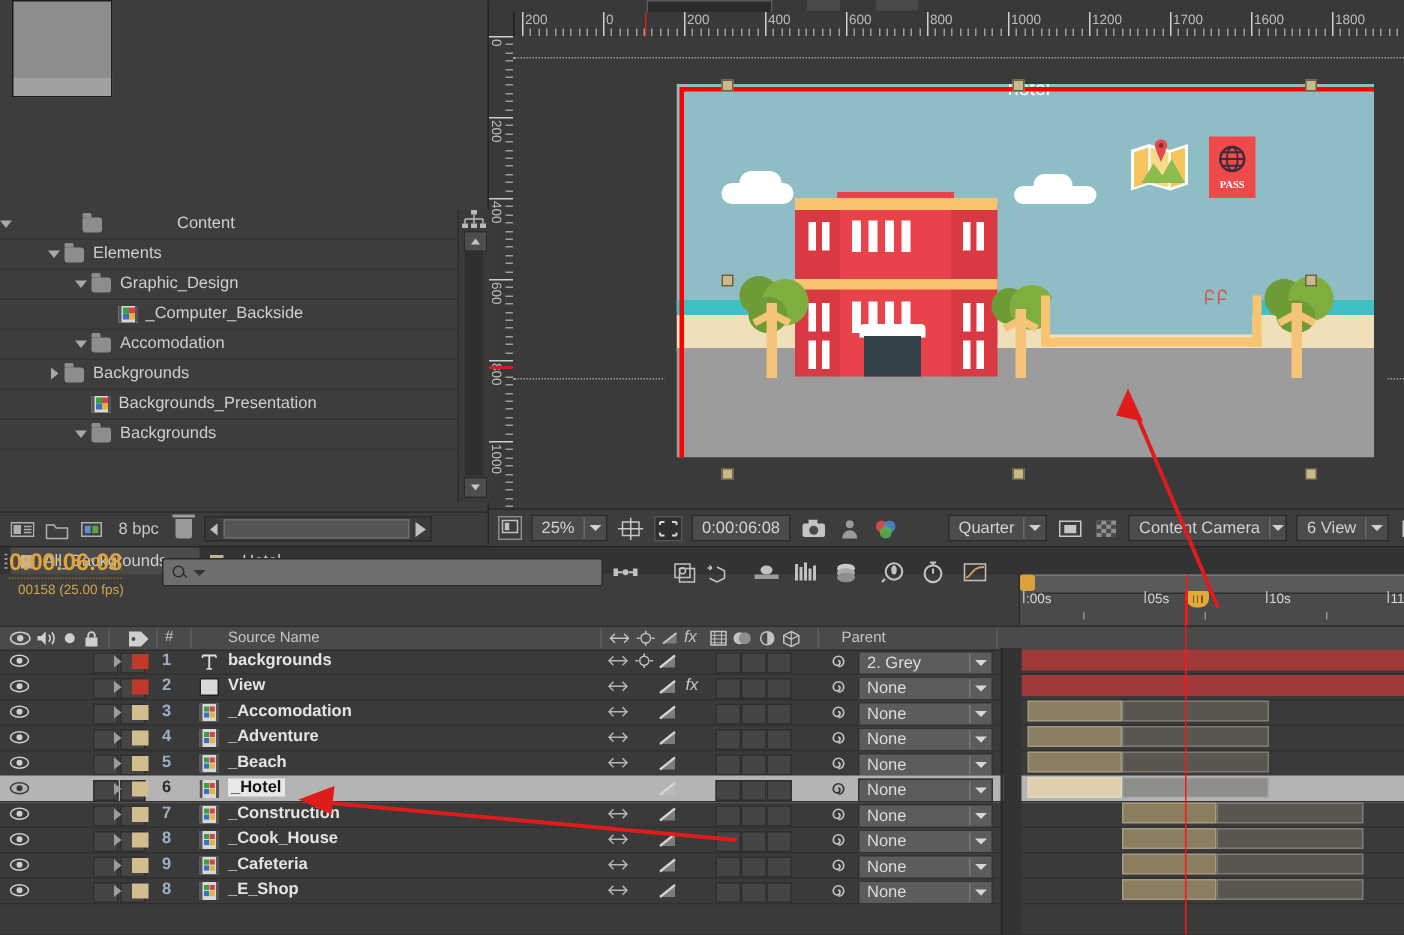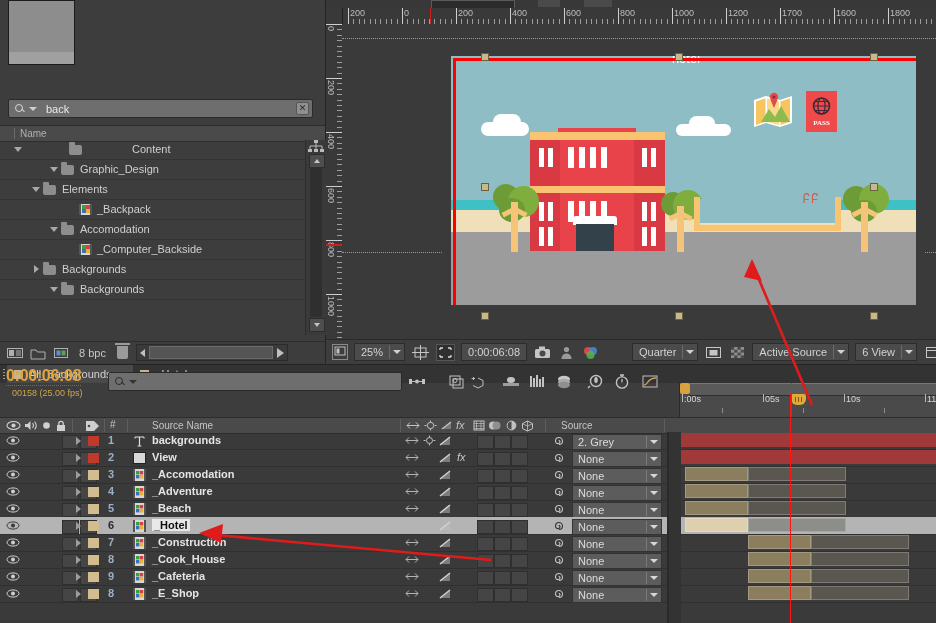--- a/index.html
+++ b/index.html
@@ -193,77 +193,67 @@
 </head>
 <body>
 
 <div id="app" class="nosel">
 
   <div id="project-panel" class="abs">
 
     <div id="thumb-box" class="abs"></div>
     <div id="thumb-strip" class="abs"></div>
 
-    <div id="search-row" class="abs">
-      <span class="mag"></span>
-      <span class="caret"></span>
-      <span id="search-text">back</span>
-      <span id="search-clear">✕</span>
-    </div>
-
-    <div id="col-header" class="abs">
-      <span class="sep"></span>
-      <span class="lbl">Name</span>
-    </div>
+
 
     <div id="tree" class="abs">
-        <div class="trow" style="padding-left: 14px; gap: 44px;">
+        <div class="trow" style=" gap: 44px;">
           <span class="tri down"></span>
           <span class="folder"></span>
           <span class="tname">Content</span>
+        </div>
+        <div class="trow" style="padding-left: 32px;">
+          <span class="tri down"></span>
+          <span class="folder"></span>
+          <span class="tname">Elements</span>
         </div>
         <div class="trow" style="padding-left: 50px;">
           <span class="tri down"></span>
           <span class="folder"></span>
           <span class="tname">Graphic_Design</span>
         </div>
-        <div class="trow" style="padding-left: 32px;">
-          <span class="tri down"></span>
-          <span class="folder"></span>
-          <span class="tname">Elements</span>
-        </div>
         <div class="trow" style="padding-left: 68px;">
           <span class="tri none"></span>
           <span class="filmicon">
             <i></i>
             <i></i>
             <i></i>
             <i></i>
           </span>
-          <span class="tname">_Backpack</span>
+          <span class="tname">_Computer_Backside</span>
         </div>
         <div class="trow" style="padding-left: 50px;">
           <span class="tri down"></span>
           <span class="folder"></span>
           <span class="tname">Accomodation</span>
         </div>
-        <div class="trow" style="padding-left: 68px;">
-          <span class="tri none"></span>
-          <span class="filmicon">
-            <i></i>
-            <i></i>
-            <i></i>
-            <i></i>
-          </span>
-          <span class="tname">_Computer_Backside</span>
-        </div>
         <div class="trow" style="padding-left: 32px;">
           <span class="tri right"></span>
           <span class="folder"></span>
           <span class="tname">Backgrounds</span>
+        </div>
+        <div class="trow" style="padding-left: 50px;">
+          <span class="tri none"></span>
+          <span class="filmicon">
+            <i></i>
+            <i></i>
+            <i></i>
+            <i></i>
+          </span>
+          <span class="tname">Backgrounds_Presentation</span>
         </div>
         <div class="trow" style="padding-left: 50px;">
           <span class="tri down"></span>
           <span class="folder"></span>
           <span class="tname">Backgrounds</span>
         </div>
       </div>
 
     <div id="tree-scroll" class="abs">
       <svg id="hier-icon" viewBox="0 0 16 13">
@@ -706,21 +696,21 @@
               <rect x="5.2" y="4.8" width="3.2" height="2.8"></rect>
               <rect x="11.7" y="4.8" width="3.2" height="2.8"></rect>
               <rect x="2" y="7.6" width="3.2" height="2.8"></rect>
               <rect x="8.5" y="7.6" width="3.2" height="2.8"></rect>
               <rect x="5.2" y="10.4" width="3.2" height="2.6"></rect>
               <rect x="11.7" y="10.4" width="3.2" height="2.6"></rect>
             </g>
           </svg>
       </span>
       <span class="tb-combo" style="width:104px;">
-        <span class="v">Active Source</span>
+        <span class="v">Content Camera</span>
         <span class="dv"></span>
           <span class="dc">
             <i></i>
           </span>
       </span>
       <span class="tb-combo" style="width:68px;">
         <span class="v">6 View</span>
         <span class="dv"></span>
           <span class="dc">
             <i></i>
@@ -926,21 +916,21 @@
             <path d="M6.5 1.1a4.4 4.4 0 0 1 0 8.8z" fill="#c2c2c2"></path>
           </svg>
       </span>
       <span class="sh-ico" style="left:521px;">
         <svg width="13" height="12" viewBox="0 0 13 12">
             <path d="M6.5 1l5 2.6v5L6.5 11l-5-2.4v-5z" fill="none" stroke="#c2c2c2"></path>
             <path d="M6.5 1v10M1.5 3.6l5 2.6 5-2.6" fill="none" stroke="#c2c2c2" stroke-width=".8"></path>
           </svg>
       </span>
       <span class="vdiv" style="left:545px;"></span>
-      <span id="parent-lbl">Source</span>
+      <span id="parent-lbl">Parent</span>
       <span class="vdiv" style="left:664px;"></span>
     </div>
 
     <div id="rows">
         <div class="lrow" style="top: 0px;">
           <span class="eye"><svg width="14" height="11" viewBox="0 0 14 11">
               <ellipse cx="7" cy="5.5" rx="6" ry="3.6" fill="none" stroke="#cfcfcf" stroke-width="1"></ellipse>
               <circle cx="7" cy="5.5" r="2" fill="#cfcfcf"></circle>
             </svg></span>
           <span class="box1"></span>

